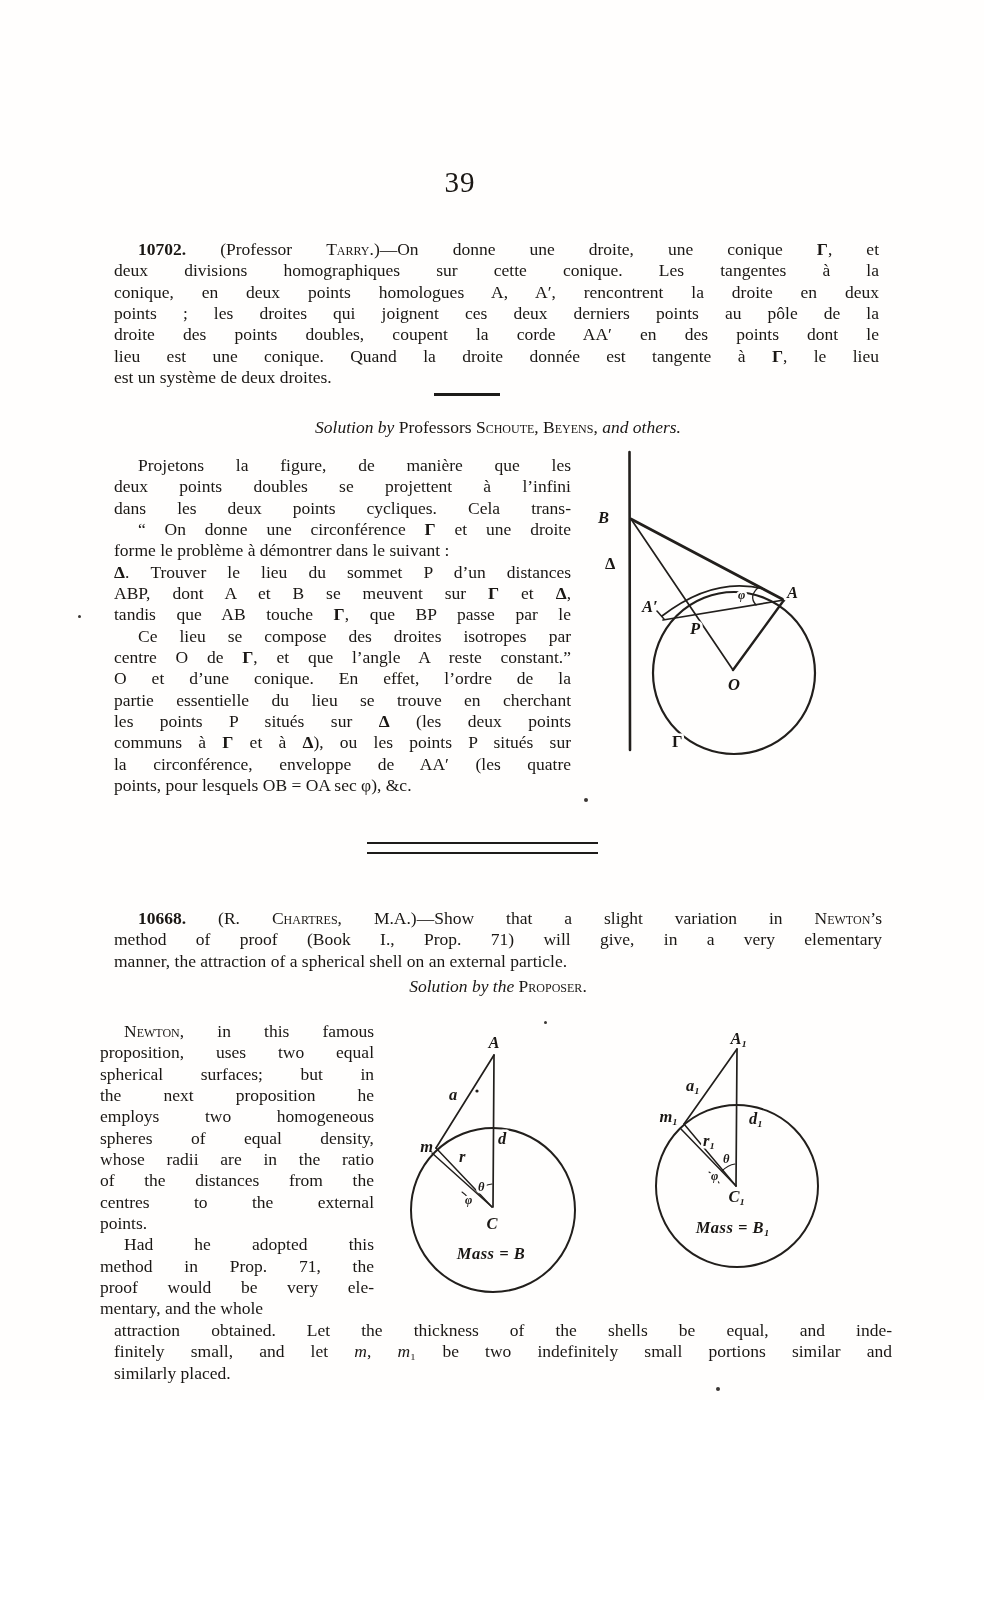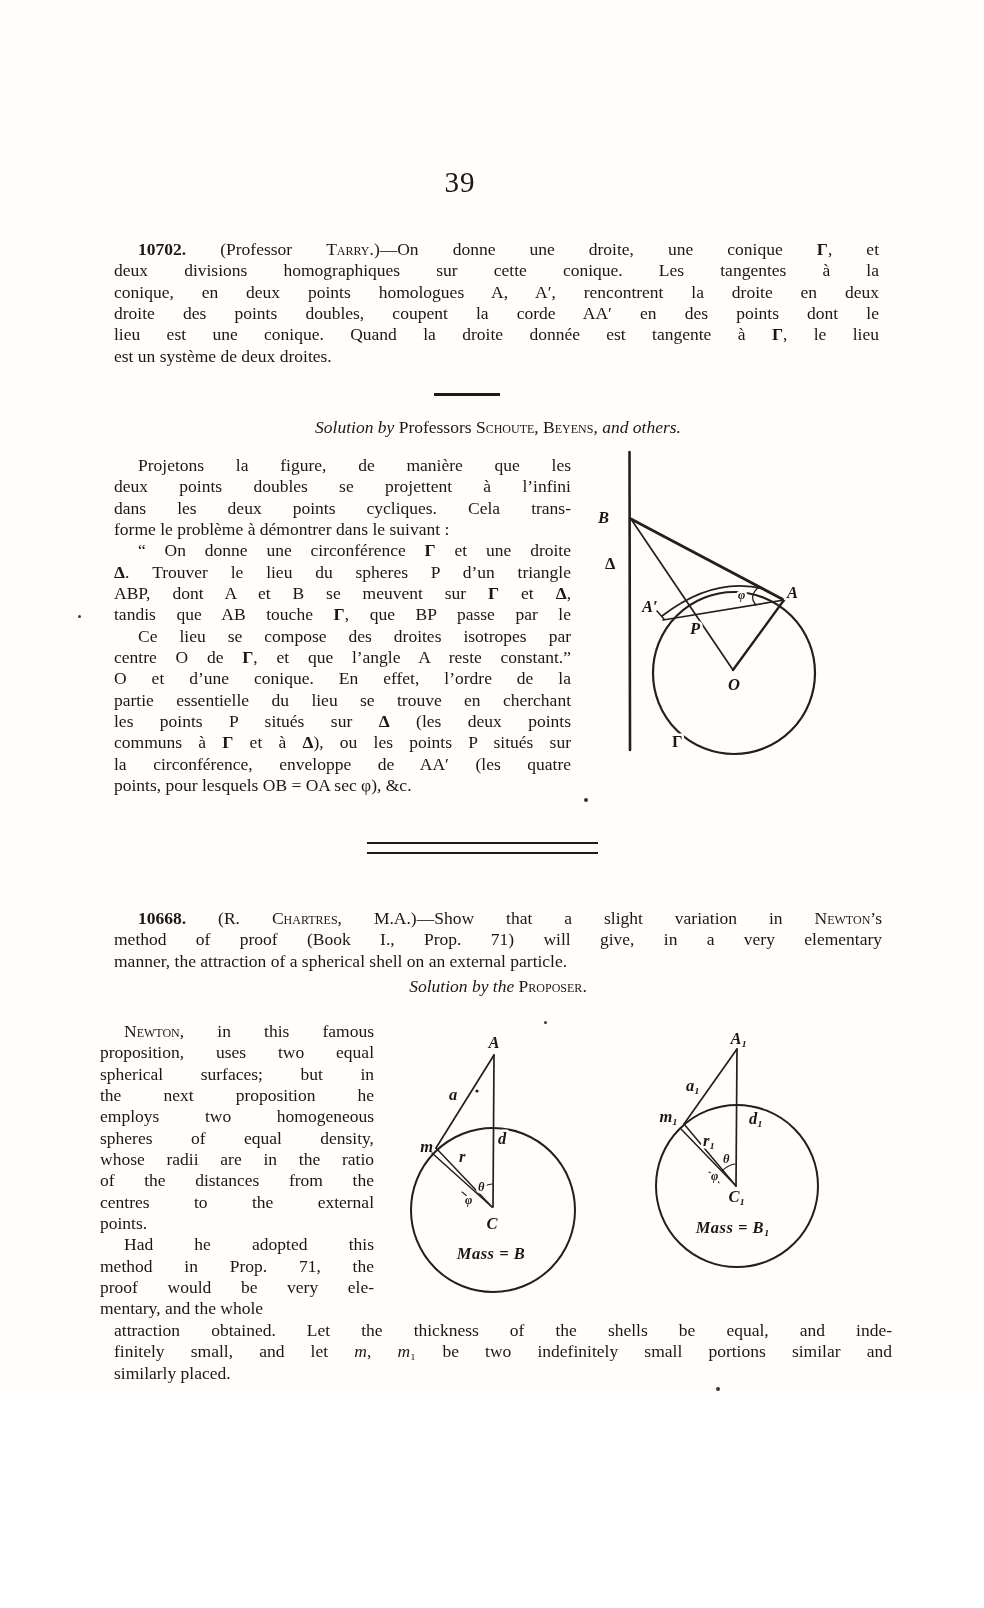--- a/index.html
+++ b/index.html
@@ -36,38 +36,39 @@
 <body>
 
 <div class="page">
 
   <div class="abs page-number" style="left:0;top:166px;width:920px">39</div>
 
   <section class="abs textblock" style="left:114px;top:239px;width:765px">
       <div class="tline indent"><span class="s-b">10702.</span><span>  (Professor </span><span class="s-sc">Tarry</span><span>.)—On donne une droite, une conique </span><span class="s-b">Γ</span><span>, et</span></div>
       <div class="tline"><span>deux divisions homographiques sur cette conique.  Les tangentes à la</span></div>
       <div class="tline"><span>conique, en deux points homologues A, A′, rencontrent la droite en deux</span></div>
+      <div class="tline"><span>points ; les droites qui joignent ces deux derniers points au pôle de la</span></div>
       <div class="tline"><span>droite des points doubles, coupent la corde AA′ en des points dont le</span></div>
       <div class="tline"><span>lieu est une conique.  Quand la droite donnée est tangente à </span><span class="s-b">Γ</span><span>, le lieu</span></div>
       <div class="tline last"><span>est un système de deux droites.</span></div>
     </section>
 
   <div class="abs rule" style="left:434px;top:393px;width:66px;height:2.5px"></div>
 
   <div class="abs textblock" style="left:114px;top:417px;width:768px">
       <div class="tline center"><span class="s-i">Solution by</span><span> Professors </span><span class="s-sc">Schoute</span><span>, </span><span class="s-sc">Beyens</span><span>, </span><span class="s-i">and others.</span></div>
     </div>
 
   <section class="abs textblock" style="left:114px;top:455px;width:457px">
       <div class="tline indent"><span>Projetons la figure, de manière que les</span></div>
       <div class="tline"><span>deux points doubles se projettent à l’infini</span></div>
       <div class="tline"><span>dans les deux points cycliques.  Cela trans-</span></div>
+      <div class="tline indent"><span>“ On donne une circonférence </span><span class="s-b">Γ</span><span> et une droite</span></div>
       <div class="tline last"><span>forme le problème à démontrer dans le suivant :</span></div>
-      <div class="tline indent"><span>“ On donne une circonférence </span><span class="s-b">Γ</span><span> et une droite</span></div>
-      <div class="tline"><span class="s-b">Δ</span><span>.  Trouver le lieu du spheres P d’un triangle</span></div>
+      <div class="tline"><span class="s-b">Δ</span><span>.  Trouver le lieu du sommet P d’un distances</span></div>
       <div class="tline"><span>ABP, dont A et B se meuvent sur </span><span class="s-b">Γ</span><span> et </span><span class="s-b">Δ</span><span>,</span></div>
       <div class="tline"><span>tandis que AB touche </span><span class="s-b">Γ</span><span>, que BP passe par le</span></div>
       <div class="tline indent"><span>Ce lieu se compose des droites isotropes par</span></div>
       <div class="tline"><span>centre O de </span><span class="s-b">Γ</span><span>, et que l’angle A reste constant.”</span></div>
       <div class="tline"><span>O et d’une conique.  En effet, l’ordre de la</span></div>
       <div class="tline"><span>partie essentielle du lieu se trouve en cherchant</span></div>
       <div class="tline"><span>les points P situés sur </span><span class="s-b">Δ</span><span> (les deux points</span></div>
       <div class="tline"><span>communs à </span><span class="s-b">Γ</span><span> et à </span><span class="s-b">Δ</span><span>), ou les points P situés sur</span></div>
       <div class="tline"><span>la circonférence, enveloppe de AA′ (les quatre</span></div>
       <div class="tline last"><span>points, pour lesquels OB = OA sec φ), &amp;c.</span></div>

